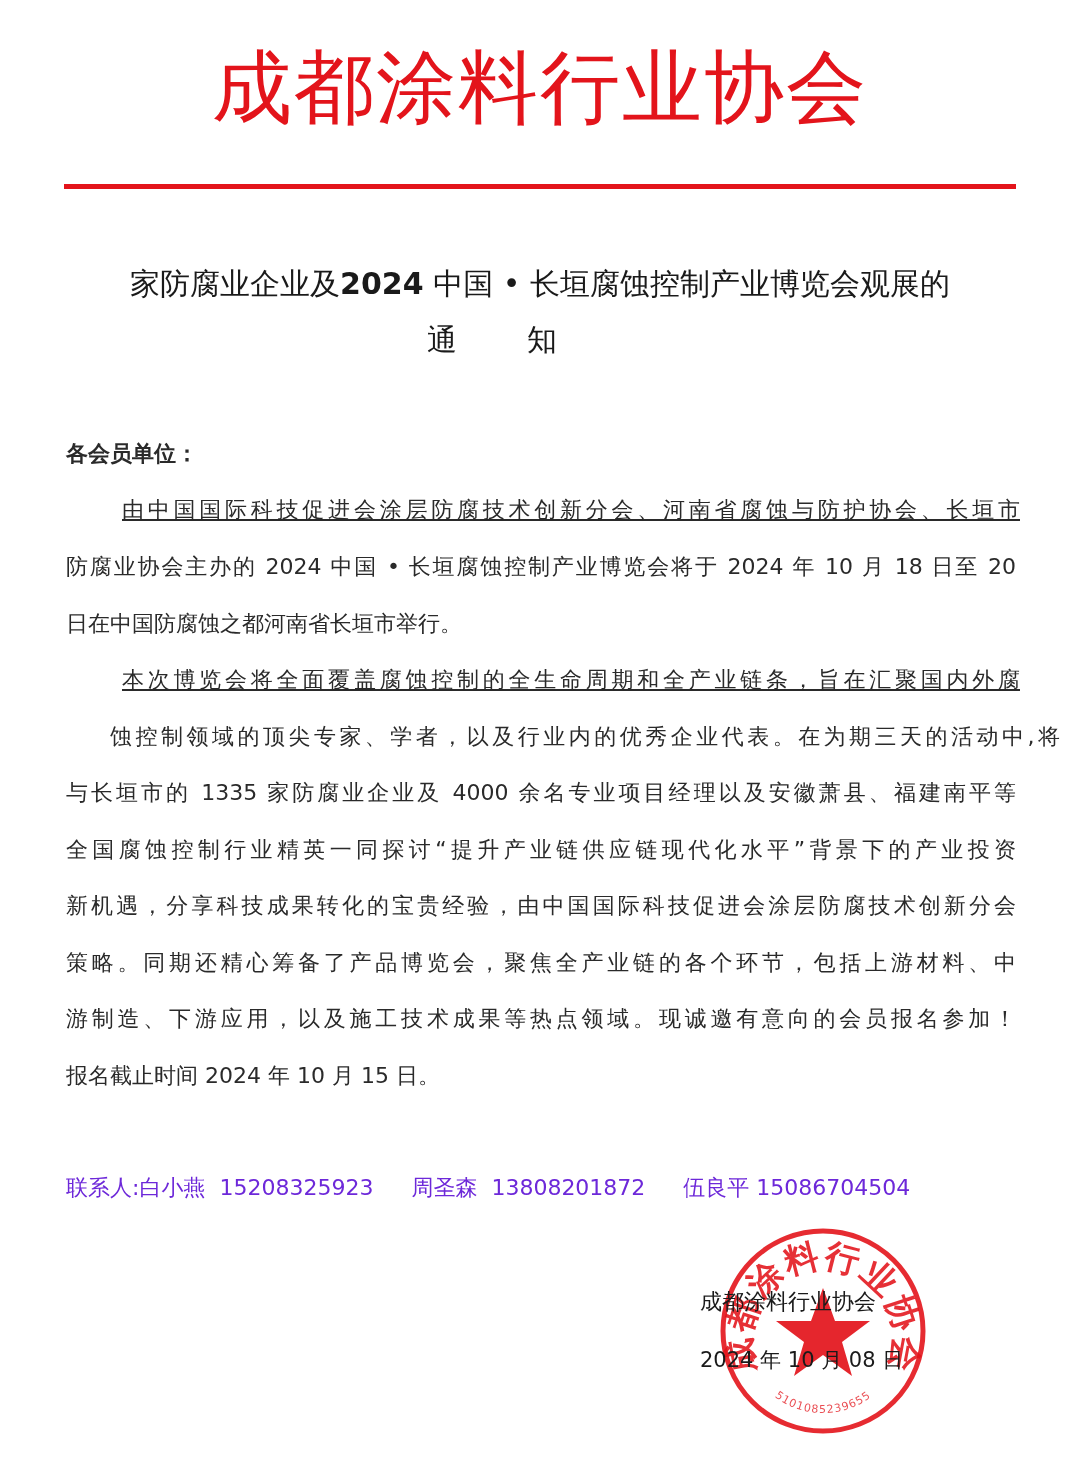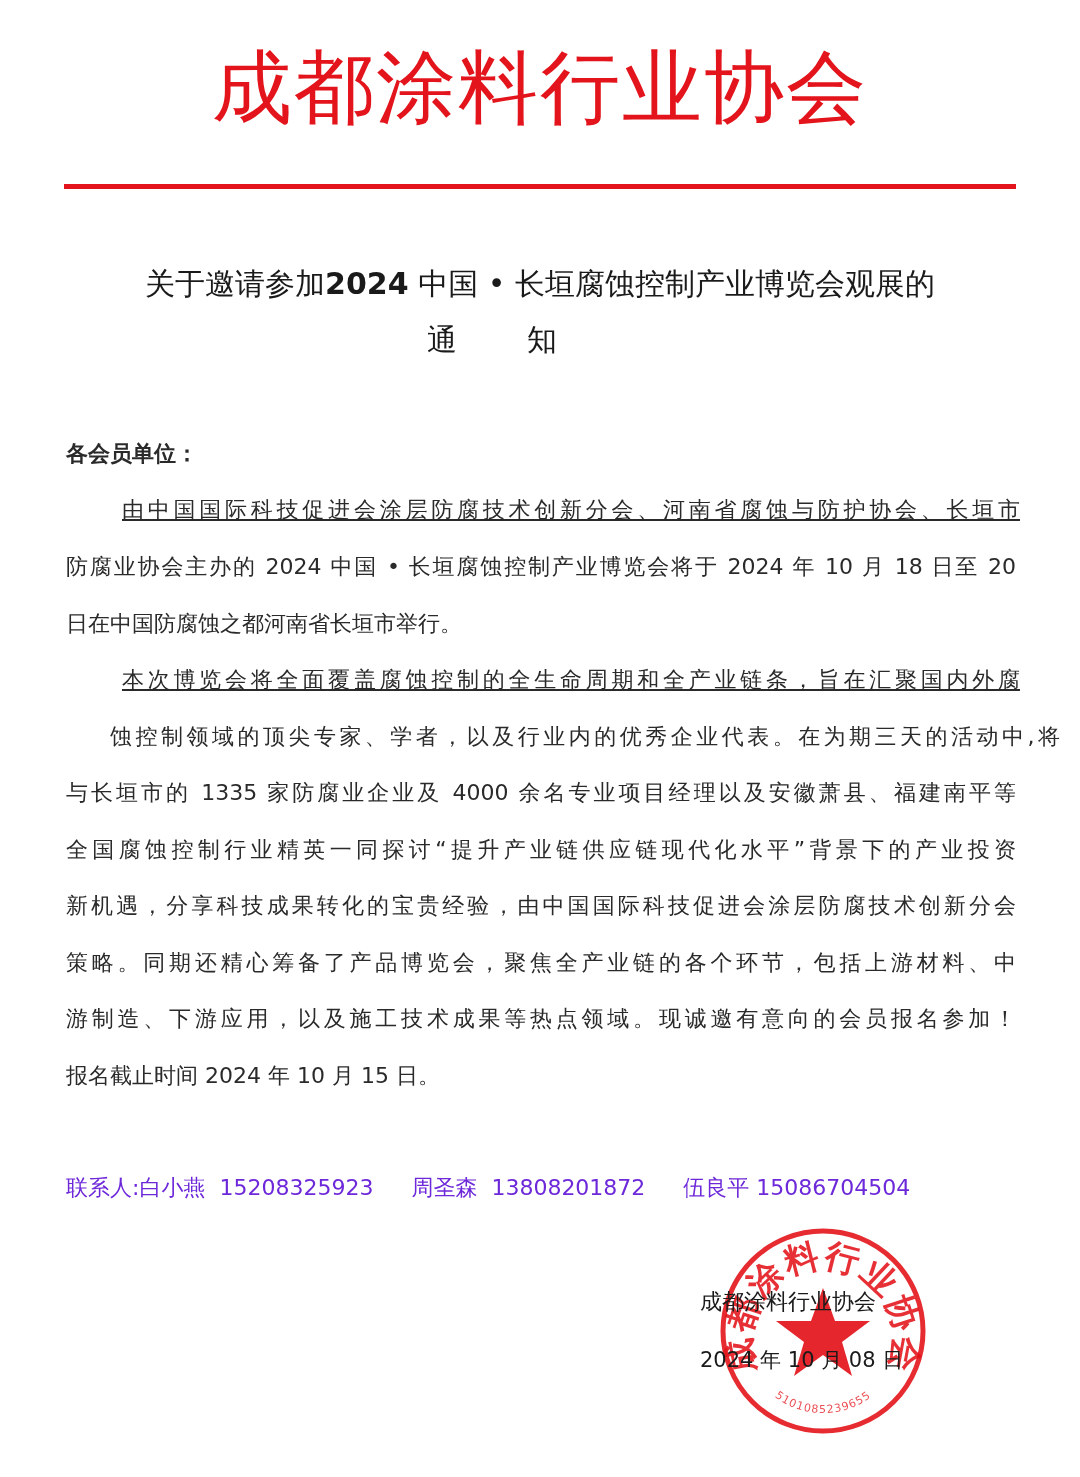--- a/index.html
+++ b/index.html
@@ -128,21 +128,21 @@
       color: #1a1a1a;
       white-space: nowrap;
     }
   </style>
 </head>
 <body>
 
 <div class="masthead">成都涂料行业协会</div>
 <div class="red-rule"></div>
 
-<div class="doc-title"><span>关于邀请参加</span><b>2024</b><span> 中国 • 长垣腐蚀控制产业博览会观展的</span></div>
+<div class="doc-title"><span>家防腐业企业及</span><b>2024</b><span> 中国 • 长垣腐蚀控制产业博览会观展的</span></div>
 <div class="doc-subtitle"><span>通</span><span class="gap"></span><span>知</span></div>
 
 <div class="body-text" style="top:426px;">
   <div class="line last" style="top:0px;font-weight:bold;">各会员单位：</div>
 
   <div>
     <div class="line indent" style="top:56px;">由中国国际科技促进会涂层防腐技术创新分会、河南省腐蚀与防护协会、长垣市</div>
     <div class="line" style="top:113px;">防腐业协会主办的 2024 中国 • 长垣腐蚀控制产业博览会将于 2024 年 10 月 18 日至 20</div>
     <div class="line last" style="top:170px;">日在中国防腐蚀之都河南省长垣市举行。</div>
   </div>

